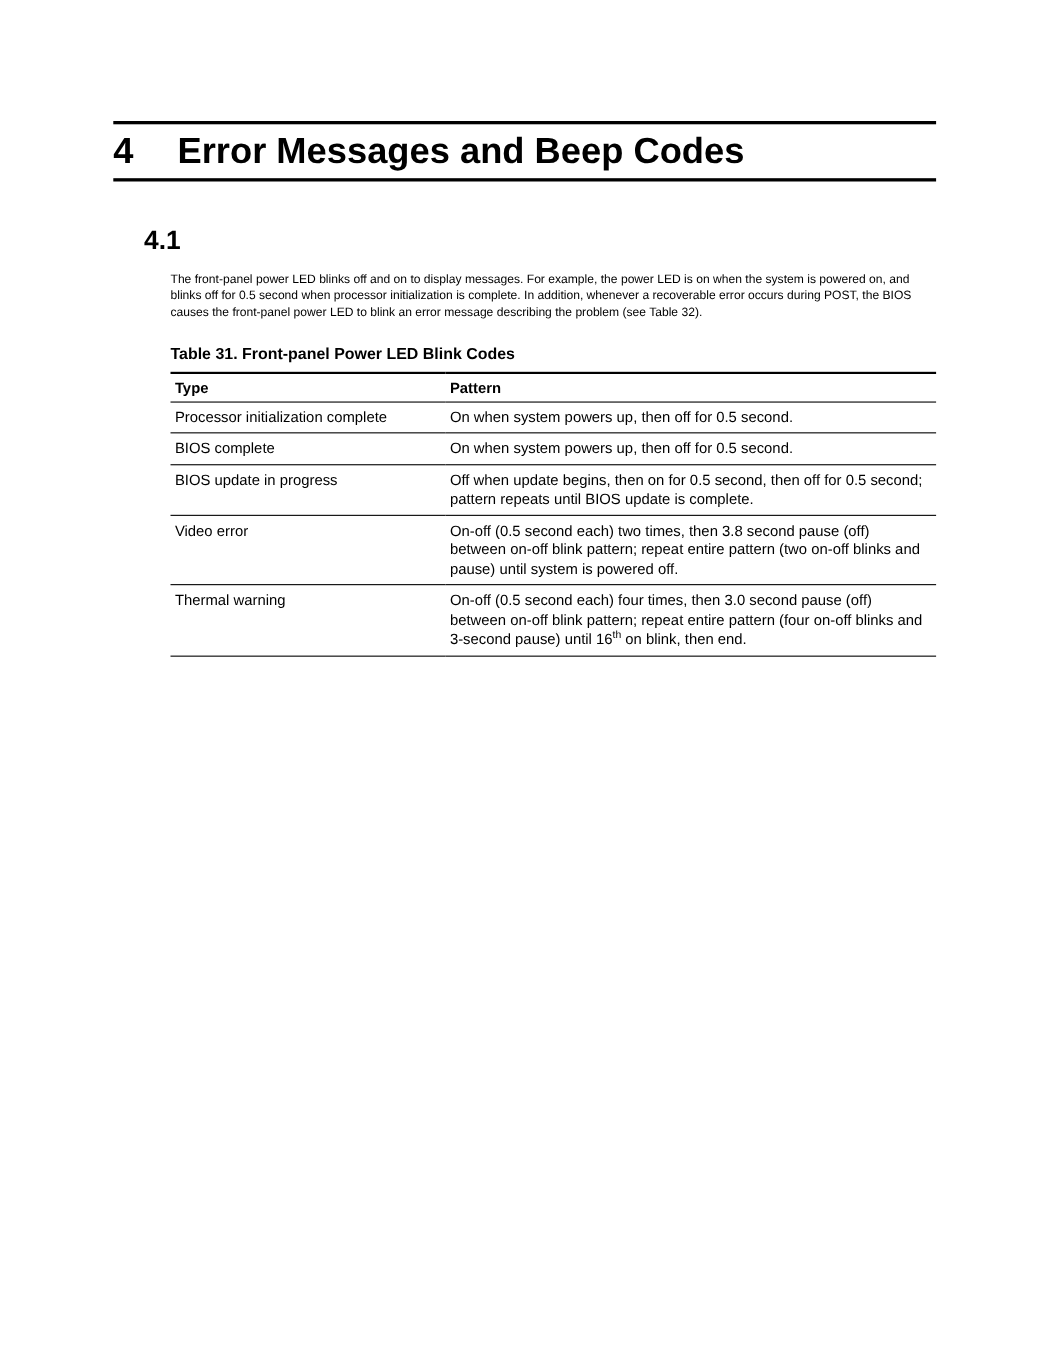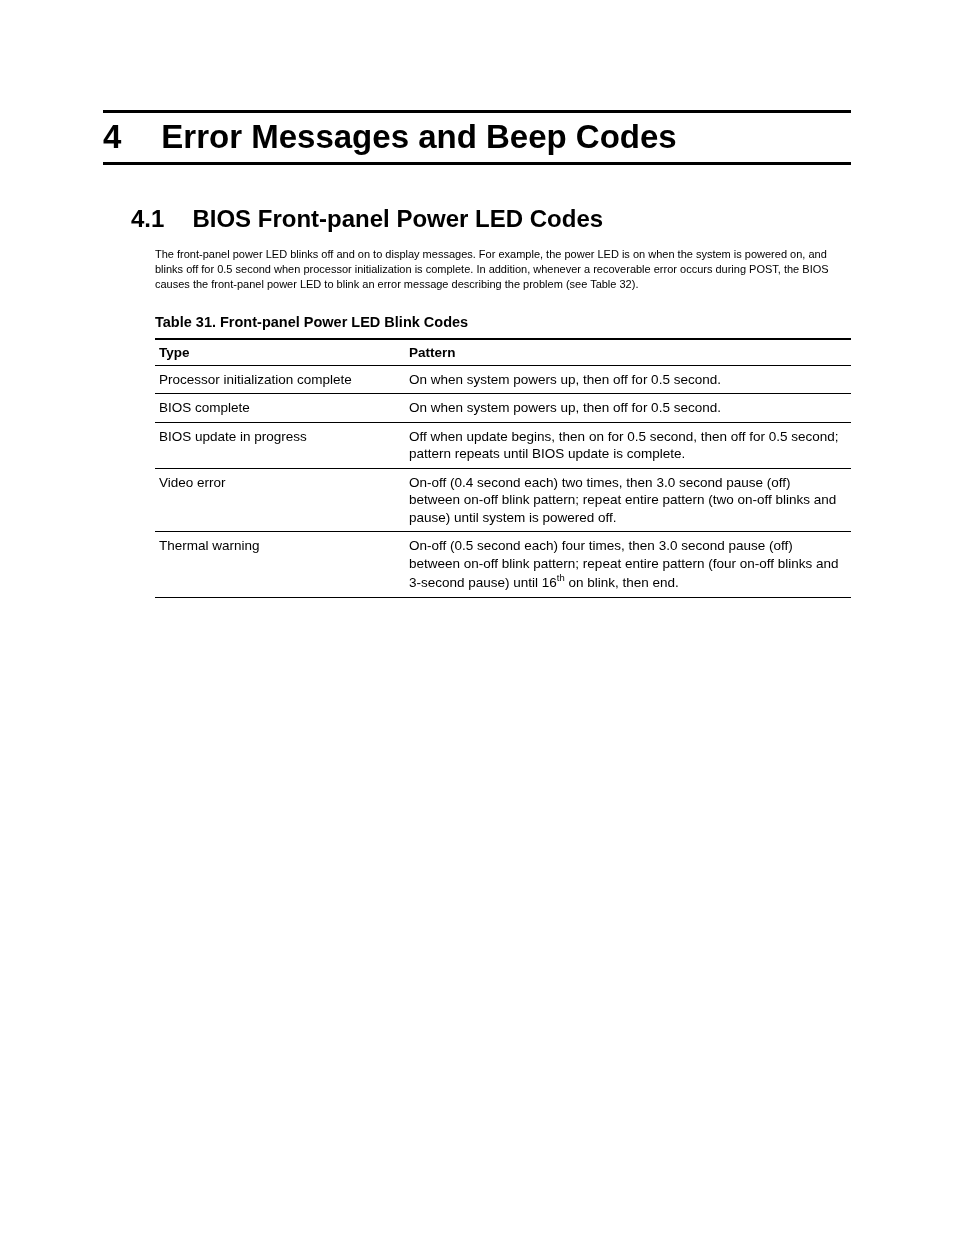--- a/index.html
+++ b/index.html
@@ -24,21 +24,20 @@
 
 <div class="page">
 
   <div class="chapter-heading">
     <span class="chapter-number">4</span>
     <span class="chapter-title">Error Messages and Beep Codes</span>
   </div>
 
   <div class="section-heading">
     <span class="section-number">4.1</span>
-    <span class="section-title">BIOS Front-panel Power LED Codes</span>
   </div>
 
   <p class="body-para">The front-panel power LED blinks off and on to display messages. For example, the power LED is on when the system is powered on, and blinks off for 0.5 second when processor initialization is complete. In addition, whenever a recoverable error occurs during POST, the BIOS causes the front-panel power LED to blink an error message describing the problem (see Table 32).</p>
 
   <div class="table-caption">Table 31.  Front-panel Power LED Blink Codes</div>
 
   <table>
     <thead>
       <tr>
         <th class="col-type">Type</th>
@@ -53,21 +52,21 @@
         <tr>
           <td class="col-type">BIOS complete</td>
           <td>On when system powers up, then off for 0.5 second.</td>
         </tr>
         <tr>
           <td class="col-type">BIOS update in progress</td>
           <td>Off when update begins, then on for 0.5 second, then off for 0.5 second; pattern repeats until BIOS update is complete.</td>
         </tr>
         <tr>
           <td class="col-type">Video error</td>
-          <td>On-off (0.4 second each) two times, then 3.0 second pause (off) between on-off blink pattern; repeat entire pattern (two on-off blinks and pause) until system is powered off.</td>
+          <td>On-off (0.5 second each) two times, then 3.8 second pause (off) between on-off blink pattern; repeat entire pattern (two on-off blinks and pause) until system is powered off.</td>
         </tr>
         <tr>
           <td class="col-type">Thermal warning</td>
           <td>On-off (0.5 second each) four times, then 3.0 second pause (off) between on-off blink pattern; repeat entire pattern (four on-off blinks and 3-second pause) until 16<sup>th</sup> on blink, then end.</td>
         </tr>
       </tbody>
   </table>
 
 </div>
 

